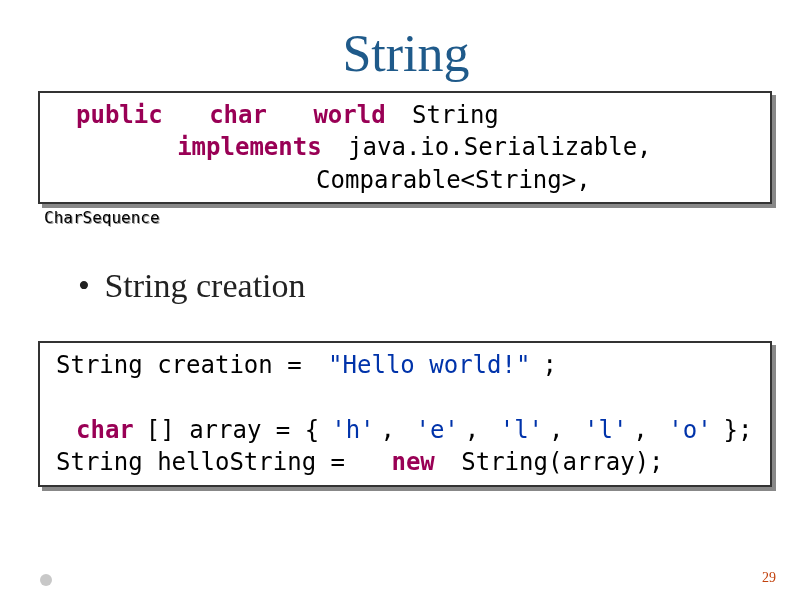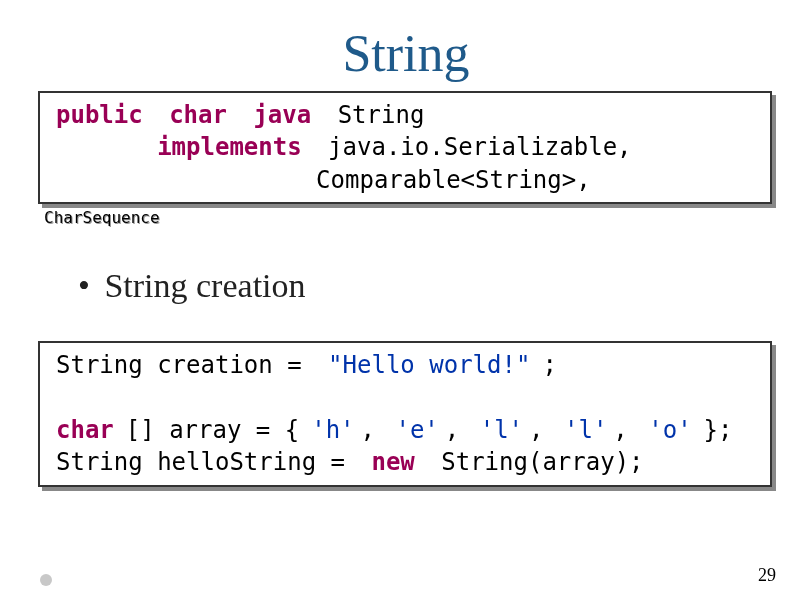--- a/index.html
+++ b/index.html
@@ -53,47 +53,47 @@
     margin: 30px 28px 0 26px;
     background: #fff;
     border: 2px solid #333;
     box-shadow: 4px 4px 0 #888;
     padding: 6px 10px;
     font-family: 'DejaVu Sans Mono', 'Consolas', monospace;
     font-size: 24px;
     line-height: 1.35;
     white-space: pre;
   }
-  .kw { color: #990055; font-weight: bold; }
+  .kw { color: #990055; font-weight: bold; margin-left: 20px; }
   .str { color: #0033aa; }
   .chr { color: #0033aa; }
   .page-num {
     position: absolute;
     bottom: 14px;
     right: 24px;
-    font-size: 18px;
-    color: #000000;
+    font-size: 14px;
+    color: #c2410c;
     font-family: Georgia, serif;
   }
   .deco-dot {
     position: absolute;
     bottom: 20px;
     left: 34px;
     width: 9px;
     height: 9px;
     background: #c8c8c8;
     border-radius: 50%;
   }
 </style>
 </head>
 <body>
 
 <div class="slide-title">String</div>
 
-<div class="code-block"><span class="kw">public</span> <span class="kw">char</span> <span class="kw">java</span> <span>String</span>
+<div class="code-block"><span class="kw">public</span> <span class="kw">char</span> <span class="kw">world</span> <span>String</span>
        <span class="kw">implements</span> <span>java.io.Serializable,</span>
                   <span>Comparable&lt;String&gt;,</span></div>
 
 <div class="overflow-text">CharSequence</div>
 
 <div class="bullet">String creation</div>
 
 <div class="code-block2"><span>String creation = </span><span class="str">"Hello world!"</span><span>;</span>
 
 <span class="kw">char</span><span>[] array = {</span><span class="chr">'h'</span>, <span class="chr">'e'</span>, <span class="chr">'l'</span>, <span class="chr">'l'</span>, <span class="chr">'o'</span><span>};</span>

